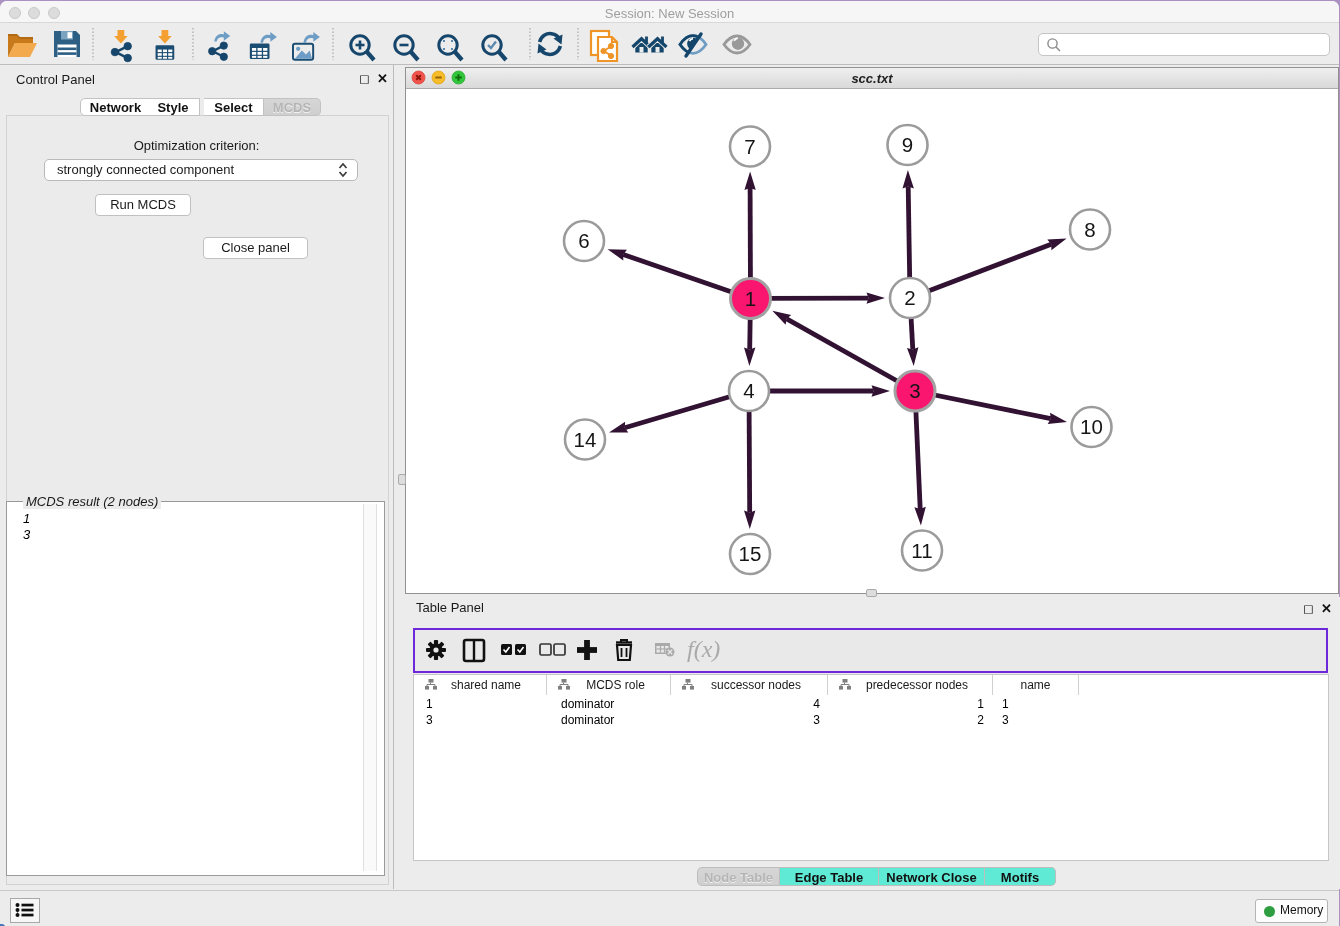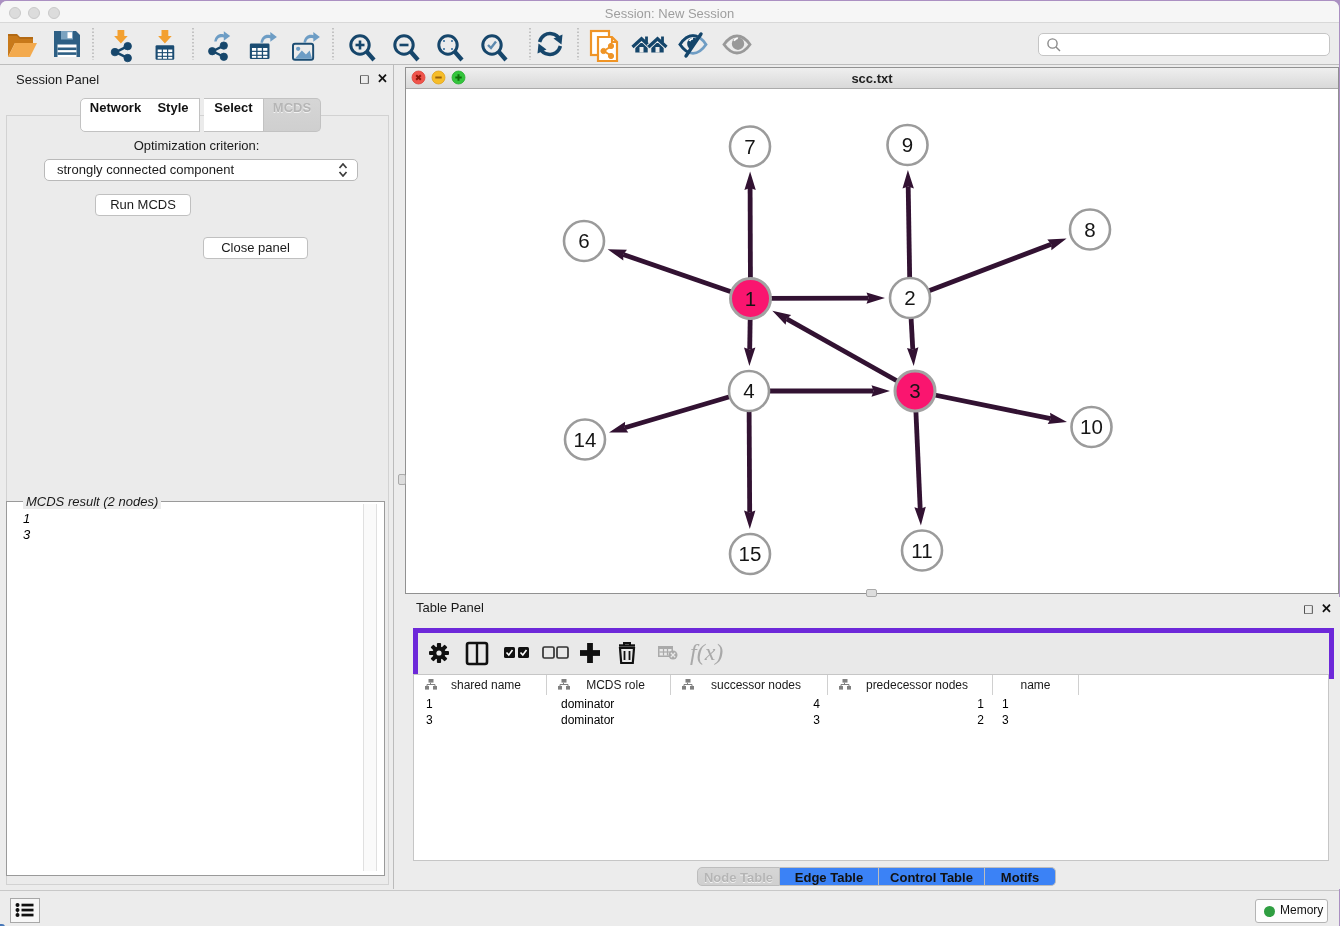--- a/index.html
+++ b/index.html
@@ -9,43 +9,43 @@
 #titlebar{position:absolute;left:0;top:0;width:100%;height:21px;background:#f6f6f6;border-radius:7px 7px 0 0;border-bottom:1px solid #d8d8d8;}
 .tl{position:absolute;top:6px;width:12px;height:12px;border-radius:50%;background:#dcdcdc;border:1px solid #c9c9c9;box-sizing:border-box;}
 #title{position:absolute;top:5px;left:0;width:100%;text-align:center;font-size:13px;color:#9e9e9e;}
 #toolbar{position:absolute;left:0;top:22px;width:100%;height:42px;background:#ececec;border-bottom:1px solid #bdbdbd;box-sizing:border-box;}
 #searchbox{position:absolute;left:1038px;top:10px;width:290px;height:21px;background:#fff;border:1px solid #c5c5c5;border-radius:5px;}
 
 #cpanel{position:absolute;left:0;top:64px;width:393px;height:824px;background:#ececec;border-right:1px solid #bbb;box-sizing:content-box;}
 #cp-title{position:absolute;left:16px;top:7px;font-size:13px;color:#1a1a1a;}
 .winbtn{position:absolute;font-size:13px;color:#111;}
 #tabs{position:absolute;left:80px;top:33px;height:18px;}
-.tab{position:absolute;top:0;height:34px;line-height:18px;text-align:center;font-size:13px;font-weight:bold;color:#111;background:#fff;border:1px solid #c2c2c2;box-sizing:border-box;}
+.tab{position:absolute;top:0;height:18px;line-height:18px;text-align:center;font-size:13px;font-weight:bold;color:#111;background:#fff;border:1px solid #c2c2c2;box-sizing:border-box;}
 #tabcontent{position:absolute;left:6px;top:50px;width:381px;height:768px;background:#ebebeb;border:1px solid #d2d2d2;}
 #optlabel{position:absolute;left:0;top:73px;width:393px;text-align:center;font-size:13px;color:#1a1a1a;}
 #dropdown{position:absolute;left:44px;top:94px;width:312px;height:20px;background:#fff;border:1px solid #b9b9b9;border-radius:5px;font-size:13px;color:#1a1a1a;line-height:20px;}
 .btn{position:absolute;top:129px;height:20px;background:#fff;border:1px solid #c0c0c0;border-radius:4px;font-size:13px;color:#1a1a1a;text-align:center;line-height:19px;}
 #fieldset{position:absolute;left:6px;top:436px;width:377px;height:373px;border:1px solid #9a9a9a;background:#fff;font-style:italic;}
 #fs-legend{position:absolute;left:16px;top:-8px;background:#ebebeb;padding:0 3px;font-size:13px;color:#1a1a1a;}
 #fs-text{position:absolute;left:16px;top:9px;font-size:13px;color:#000;line-height:16px;}
 #fs-scroll{position:absolute;right:7px;top:2px;width:12px;height:367px;background:#fafafa;border-left:1px solid #e0e0e0;border-right:1px solid #e0e0e0;}
 
 #sccwin{position:absolute;left:405px;top:66px;width:934px;height:527px;background:#fff;border:1px solid #919191;box-sizing:border-box;}
 #scctitle{position:absolute;left:0;top:0;width:100%;height:21px;background:linear-gradient(#efefef,#d9d9d9);border-bottom:1px solid #ababab;box-sizing:border-box;}
-#scclabel{position:absolute;left:0;top:3px;width:100%;text-align:center;font-size:13px;font-weight:bold;color:#222;}
+#scclabel{position:absolute;left:0;top:3px;width:100%;text-align:center;font-size:13px;font-weight:bold;color:#222;font-style:italic;}
 
 #tpanel{position:absolute;left:405px;top:596px;width:935px;height:292px;background:#ececec;}
 #tp-title{position:absolute;left:11px;top:3px;font-size:13px;color:#1a1a1a;}
-#tp-toolbar{position:absolute;left:8px;top:31px;width:911px;height:41px;background:#e9e9e9;border:5px solid #6d28d9;}
+#tp-toolbar{position:absolute;left:8px;top:31px;width:911px;height:41px;background:#e9e9e9;border:2px solid #6d28d9;}
 #tbl{position:absolute;left:8px;top:77px;width:914px;height:185px;background:#fff;border:1px solid #c6c6c6;}
 #tbl-head{position:absolute;left:0;top:0;height:20px;background:#f3f3f3;border-bottom:1px solid #d9d9d9;font-size:12px;color:#1a1a1a;}
 .th{position:absolute;top:0;height:20px;line-height:20px;text-align:center;border-right:1px solid #d0d0d0;box-sizing:border-box;}
 .td{position:absolute;font-size:12px;color:#000;height:16px;line-height:16px;}
 #btabs{position:absolute;left:0;top:270px;width:935px;height:20px;}
-.btab{position:absolute;top:0;height:19px;line-height:19px;text-align:center;font-size:13px;font-weight:bold;color:#111;background:#3b82f6;border:1px solid #bdbdbd;box-sizing:border-box;}
+.btab{position:absolute;top:0;height:19px;line-height:19px;text-align:center;font-size:13px;font-weight:bold;color:#111;background:#5eead4;border:1px solid #bdbdbd;box-sizing:border-box;}
 
 #statusbar{position:absolute;left:0;top:889px;width:1339px;height:36px;background:#ececec;border-top:1px solid #c8c8c8;}
 #listbtn{position:absolute;left:10px;top:7px;width:28px;height:23px;background:#f7f7f7;border:1px solid #a8a8a8;}
 #membtn{position:absolute;left:1255px;top:8px;width:71px;height:22px;background:#fdfdfd;border:1px solid #b4b4b4;border-radius:3px;font-size:12px;color:#111;}
 </style>
 </head>
 <body>
 <div id="win">
   <div id="titlebar">
     <div class="tl" style="left:9px;"></div>
@@ -223,21 +223,21 @@
       </g>
     </svg>
     <div id="searchbox">
       <svg width="16" height="16" viewBox="0 0 16 16" style="position:absolute;left:7px;top:3px;">
         <circle cx="6.5" cy="6.5" r="4.6" fill="none" stroke="#8a8a8a" stroke-width="1.4"></circle>
         <line x1="10" y1="10" x2="14" y2="14" stroke="#8a8a8a" stroke-width="1.4"></line>
       </svg>
     </div>
   </div>
   <div id="cpanel">
-    <div id="cp-title">Session Panel</div>
+    <div id="cp-title">Control Panel</div>
     <div class="winbtn" style="left:359px;top:6px;">◻</div>
     <div class="winbtn" style="left:377px;top:6px;font-weight:bold;">✕</div>
     <div id="tabcontent"></div>
     <div id="tabs">
       <div class="tab" style="left:0;width:71px;border-radius:5px 0 0 5px;">Network</div>
       <div class="tab" style="left:67px;width:53px;border-left:none;">Style</div>
       <div class="tab" style="left:124px;width:60px;border-left:none;">Select</div>
       <div class="tab" style="left:184px;width:57px;border-left:none;border-radius:0 5px 5px 0;background:linear-gradient(#d6d6d6,#cfcfcf);color:#b5b5b5;text-shadow:0 1px 0 #f2f2f2;">MCDS</div>
     </div>
     <div id="dropdown"><span style="padding-left:12px;">strongly connected component</span>
@@ -433,21 +433,21 @@
       <div class="td" style="left:588px;top:21px;">1</div>
       <div class="td" style="left:12px;top:37px;">3</div>
       <div class="td" style="left:147px;top:37px;">dominator</div>
       <div class="td" style="left:394px;top:37px;width:12px;text-align:right;">3</div>
       <div class="td" style="left:558px;top:37px;width:12px;text-align:right;">2</div>
       <div class="td" style="left:588px;top:37px;">3</div>
     </div>
     <div id="btabs">
       <div class="btab" style="left:292px;width:83px;border-radius:5px 0 0 5px;background:linear-gradient(#d6d6d6,#cfcfcf);color:#b5b5b5;text-shadow:0 1px 0 #f2f2f2;">Node Table</div>
       <div class="btab" style="left:375px;width:99px;border-left:none;">Edge Table</div>
-      <div class="btab" style="left:474px;width:106px;border-left:none;">Control Table</div>
+      <div class="btab" style="left:474px;width:106px;border-left:none;">Network Close</div>
       <div class="btab" style="left:580px;width:71px;border-left:none;border-radius:0 5px 5px 0;">Motifs</div>
     </div>
   </div>
   <div class="abs" style="left:398px;top:473px;width:6px;height:9px;background:#ddd;border:1px solid #aaa;border-radius:2px;"></div>
   <div class="abs" style="left:866px;top:588px;width:9px;height:6px;background:#ddd;border:1px solid #aaa;border-radius:2px;"></div>
   <div id="statusbar">
     <div id="listbtn">
       <svg width="20" height="16" viewBox="0 0 20 16" style="position:absolute;left:4px;top:3px;">
         <circle cx="2.5" cy="3" r="2" fill="#111"></circle>
         <circle cx="2.5" cy="8" r="2" fill="#111"></circle>

